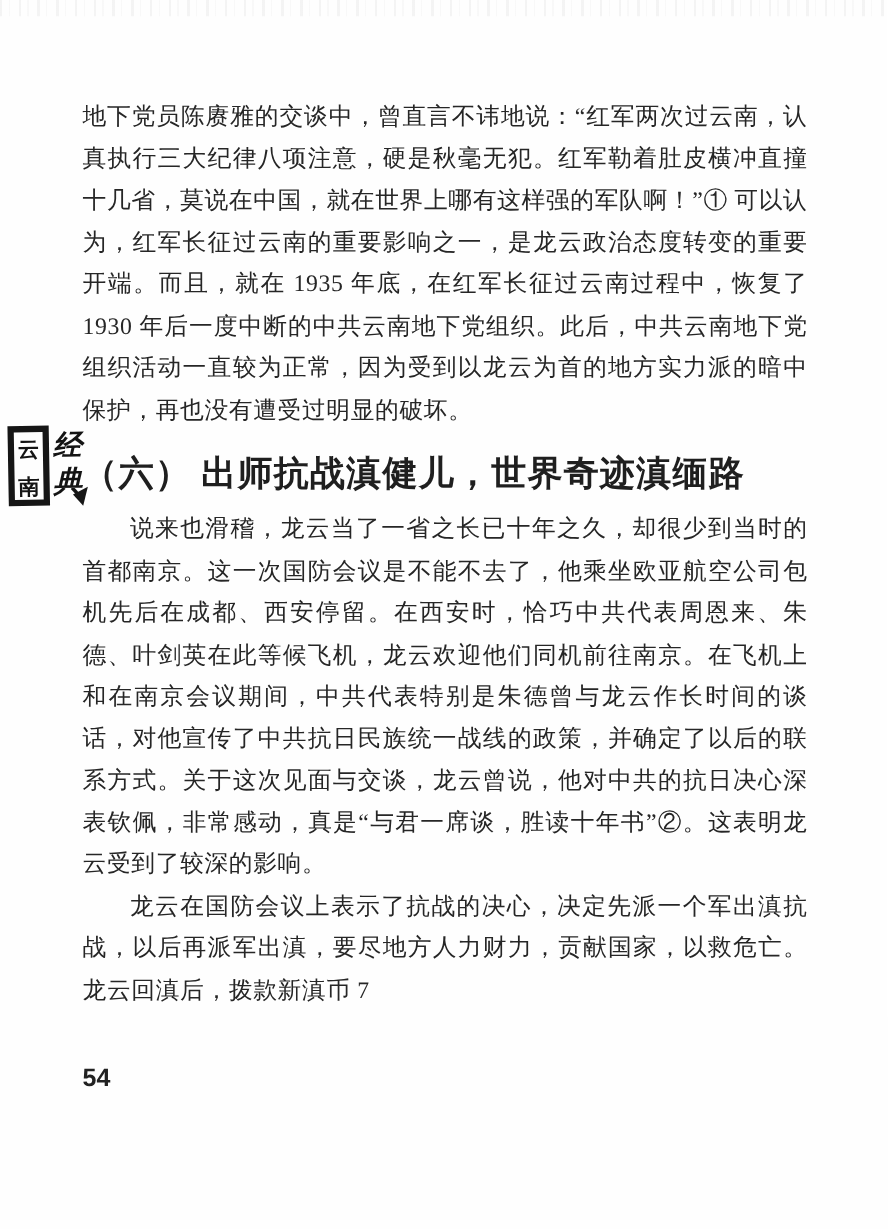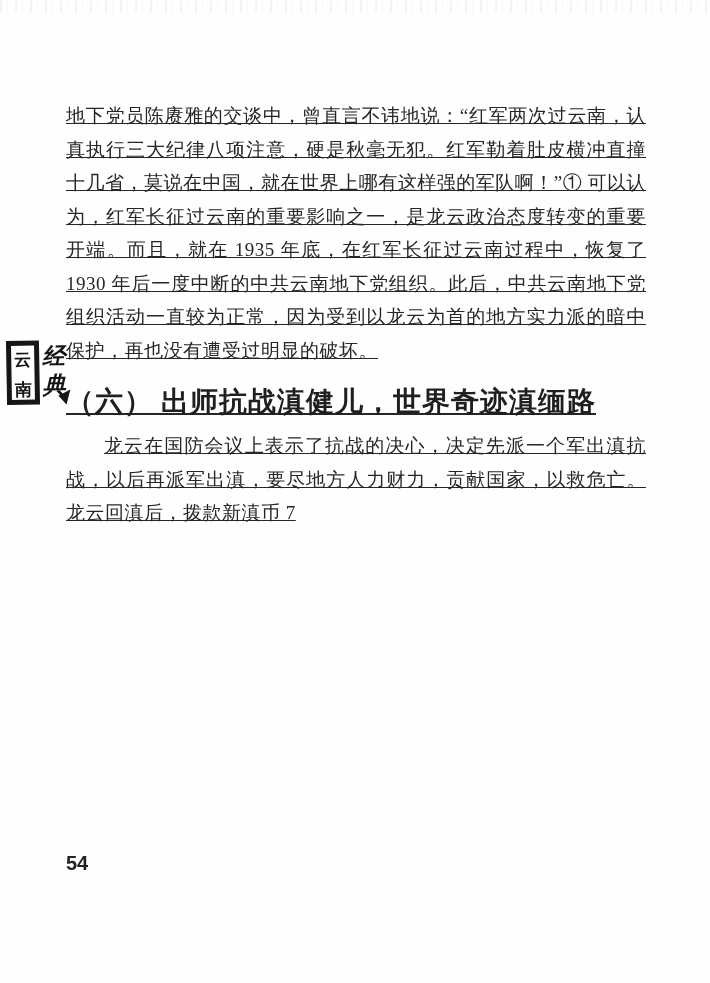--- a/index.html
+++ b/index.html
@@ -24,28 +24,27 @@
       90deg,
       rgba(110,110,110,0.07) 0px, rgba(110,110,110,0.07) 2px,
       transparent 2px, transparent 7px,
       rgba(140,140,140,0.05) 7px, rgba(140,140,140,0.05) 8px,
       transparent 8px, transparent 15px
     );
   }
   .content {
     position: absolute;
     left: 66px;
-    top: 99px;
+    top: 77px;
     width: 580px;
     color: #262626;
     font-size: 19px;
     line-height: 33.5px;
     text-align: justify;
     letter-spacing: 0.5px;
-    text-decoration: underline;
   }
   .content p {
     margin: 0;
   }
   .para-indent {
     text-indent: 2em;
   }
   .section-heading {
     margin: 20px 0 12px 0;
     font-size: 28px;
@@ -105,20 +104,21 @@
     <path d="M52 59 L64 53 L60 68 Z" fill="#161616"></path>
   </svg>
 
   <div class="content">
 
     <p class="para-continued">地下党员陈赓雅的交谈中，曾直言不讳地说：“红军两次过云南，认真执行三大纪律八项注意，硬是秋毫无犯。红军勒着肚皮横冲直撞十几省，莫说在中国，就在世界上哪有这样强的军队啊！”① 可以认为，红军长征过云南的重要影响之一，是龙云政治态度转变的重要开端。而且，就在 1935 年底，在红军长征过云南过程中，恢复了 1930 年后一度中断的中共云南地下党组织。此后，中共云南地下党组织活动一直较为正常，因为受到以龙云为首的地方实力派的暗中保护，再也没有遭受过明显的破坏。</p>
 
     <h3 class="section-heading">（六） 出师抗战滇健儿，世界奇迹滇缅路</h3>
 
 
+    <p class="para-indent">说来也滑稽，龙云当了一省之长已十年之久，却很少到当时的首都南京。这一次国防会议是不能不去了，他乘坐欧亚航空公司包机先后在成都、西安停留。在西安时，恰巧中共代表周恩来、朱德、叶剑英在此等候飞机，龙云欢迎他们同机前往南京。在飞机上和在南京会议期间，中共代表特别是朱德曾与龙云作长时间的谈话，对他宣传了中共抗日民族统一战线的政策，并确定了以后的联系方式。关于这次见面与交谈，龙云曾说，他对中共的抗日决心深表钦佩，非常感动，真是“与君一席谈，胜读十年书”②。这表明龙云受到了较深的影响。</p>
 
     <p class="para-indent">龙云在国防会议上表示了抗战的决心，决定先派一个军出滇抗战，以后再派军出滇，要尽地方人力财力，贡献国家，以救危亡。龙云回滇后，拨款新滇币 7</p>
 
   </div>
 
   <div class="page-number">54</div>
 
 </div>
 
 </body></html>

